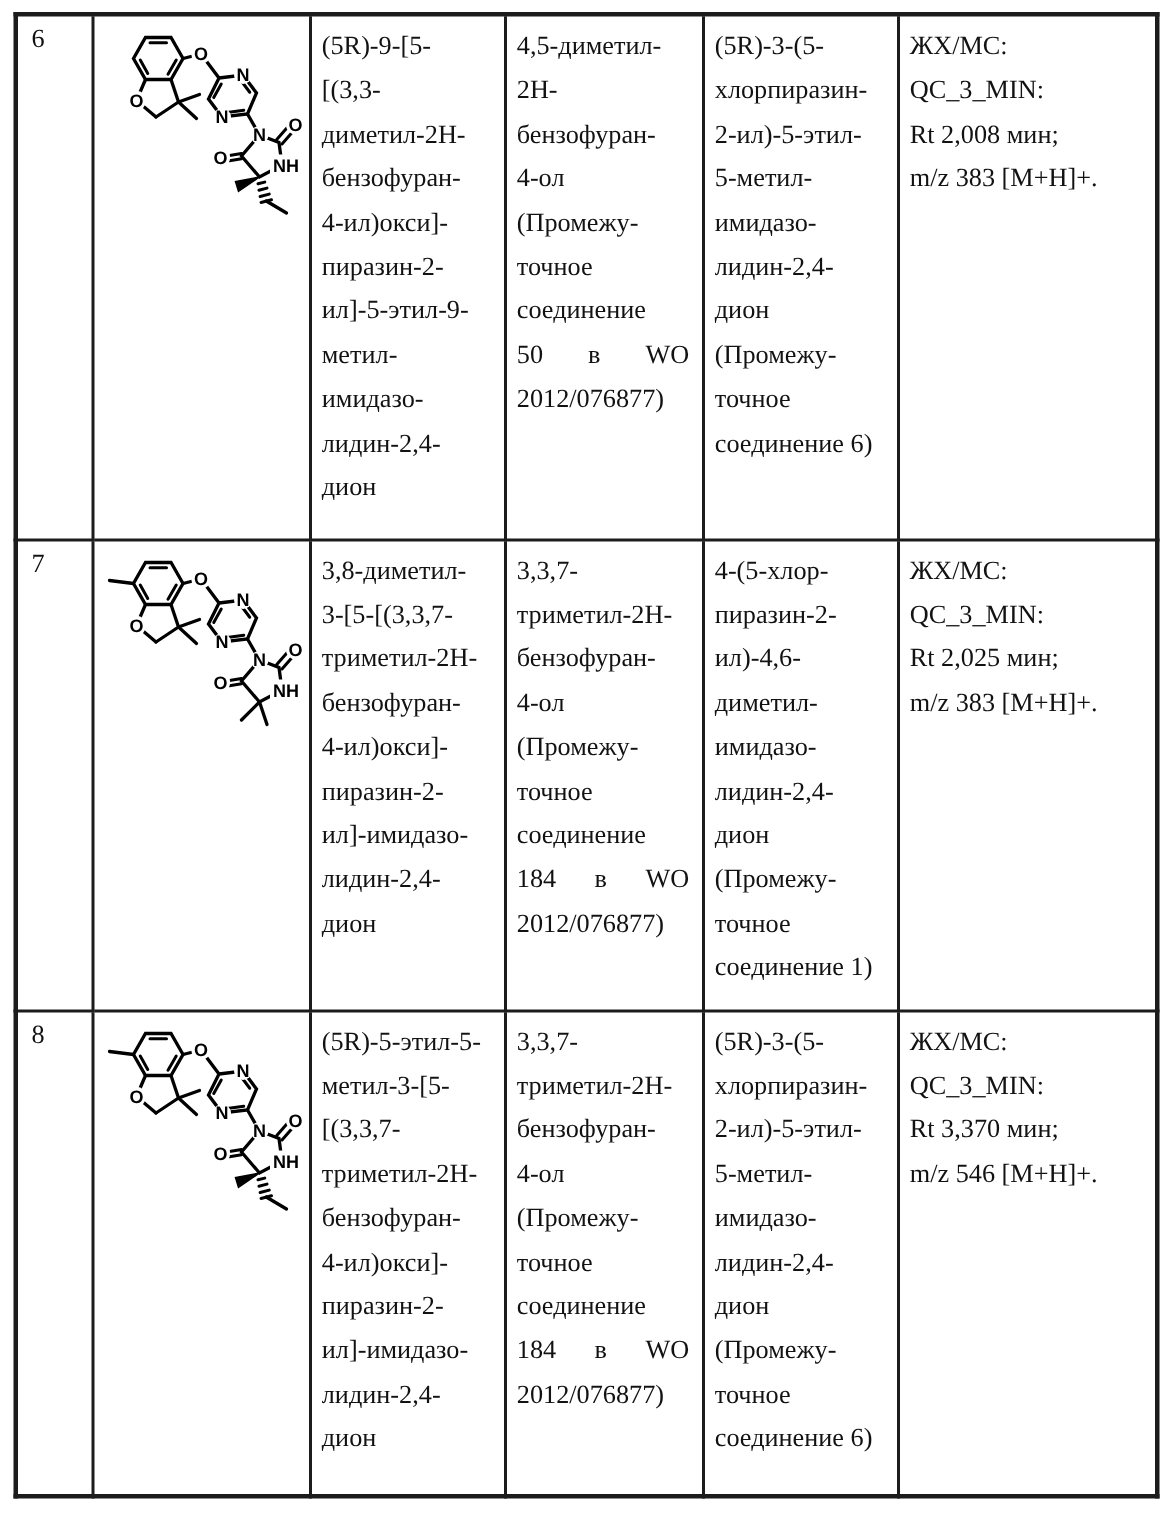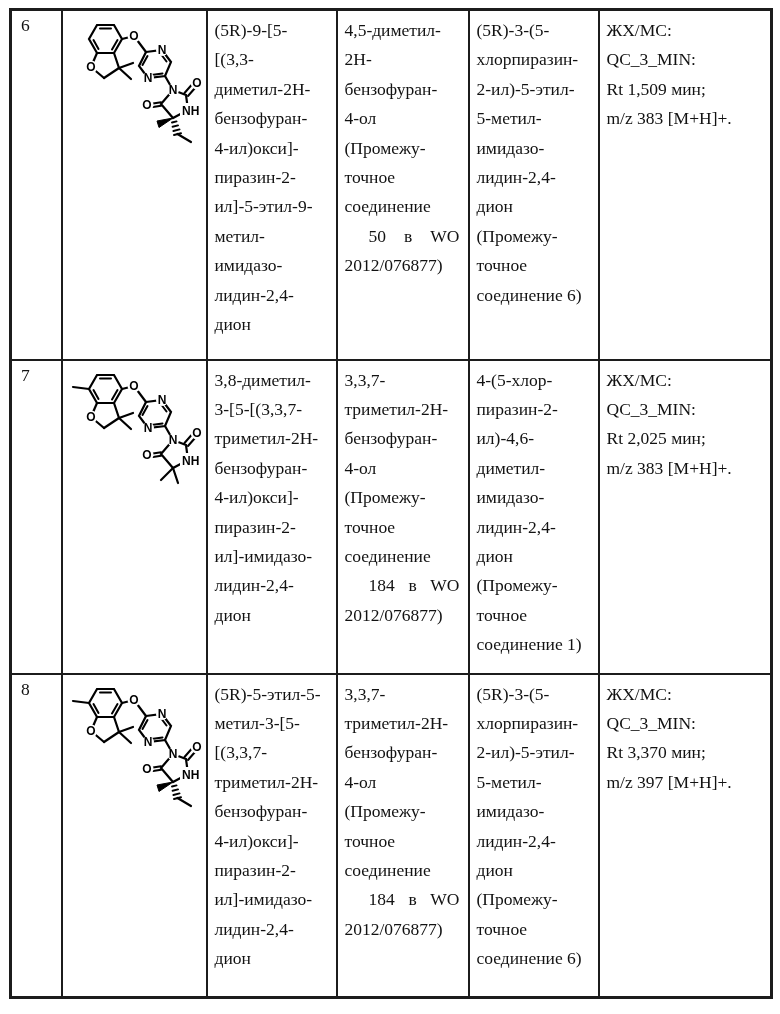--- a/index.html
+++ b/index.html
@@ -17,21 +17,21 @@
   td{
     border:2px solid #1c1c1c;
     vertical-align:top;
     padding:5px 5px 0 7px;
     font-size:17.5px;
     overflow:hidden;
   }
   td.numcell{padding-left:9px;padding-top:4px;}
   td.structcell{padding:2px 1px 0 1px;}
   .tline{line-height:29.4px;white-space:nowrap;}
-  .tline.just{display:flex;justify-content:space-between;white-space:normal;padding-right:3px;margin-left:24px;}
+  .tline.just{display:flex;justify-content:space-between;white-space:normal;padding-right:3px;}
   svg.mol{display:block;margin:2px auto 0 auto;}
   .molbond{stroke:#000;stroke-width:2.2;stroke-linecap:round;fill:none;}
   .molbond2{stroke:#000;stroke-width:2;stroke-linecap:round;fill:none;}
   .molhash{stroke:#000;stroke-width:2;stroke-linecap:round;}
   .molwedge{fill:#000;stroke:#000;stroke-width:1;}
   .atombg{fill:#fff;stroke:none;}
   .atomlbl{font-family:"Liberation Sans", sans-serif;font-weight:700;font-size:12px;fill:#000;}
   .defsvg{position:absolute;width:0;height:0;overflow:hidden;}
 </style>
 </head>
@@ -163,21 +163,21 @@
           <div class="tline">имидазо-</div>
           <div class="tline">лидин-2,4-</div>
           <div class="tline">дион</div>
           <div class="tline">(Промежу-</div>
           <div class="tline">точное</div>
           <div class="tline">соединение 6)</div>
         </td>
       <td>
           <div class="tline">ЖХ/МС:</div>
           <div class="tline">QC_3_MIN:</div>
-          <div class="tline">Rt 1,509 мин;</div>
+          <div class="tline">Rt 2,008 мин;</div>
           <div class="tline">m/z 383 [M+H]+.</div>
         </td>
     </tr>
     <tr style="height:314px">
       <td class="numcell">
         <div>7</div>
       </td>
       <td class="structcell">
         <svg class="mol" width="141" height="140" viewBox="0 0 141 140">
           <use href="#mol-skeleton"></use>
@@ -277,17 +277,17 @@
           <div class="tline">лидин-2,4-</div>
           <div class="tline">дион</div>
           <div class="tline">(Промежу-</div>
           <div class="tline">точное</div>
           <div class="tline">соединение 6)</div>
         </td>
       <td>
           <div class="tline">ЖХ/МС:</div>
           <div class="tline">QC_3_MIN:</div>
           <div class="tline">Rt 3,370 мин;</div>
-          <div class="tline">m/z 397 [M+H]+.</div>
+          <div class="tline">m/z 546 [M+H]+.</div>
         </td>
     </tr>
   </tbody>
 </table>
 
 </body></html>

